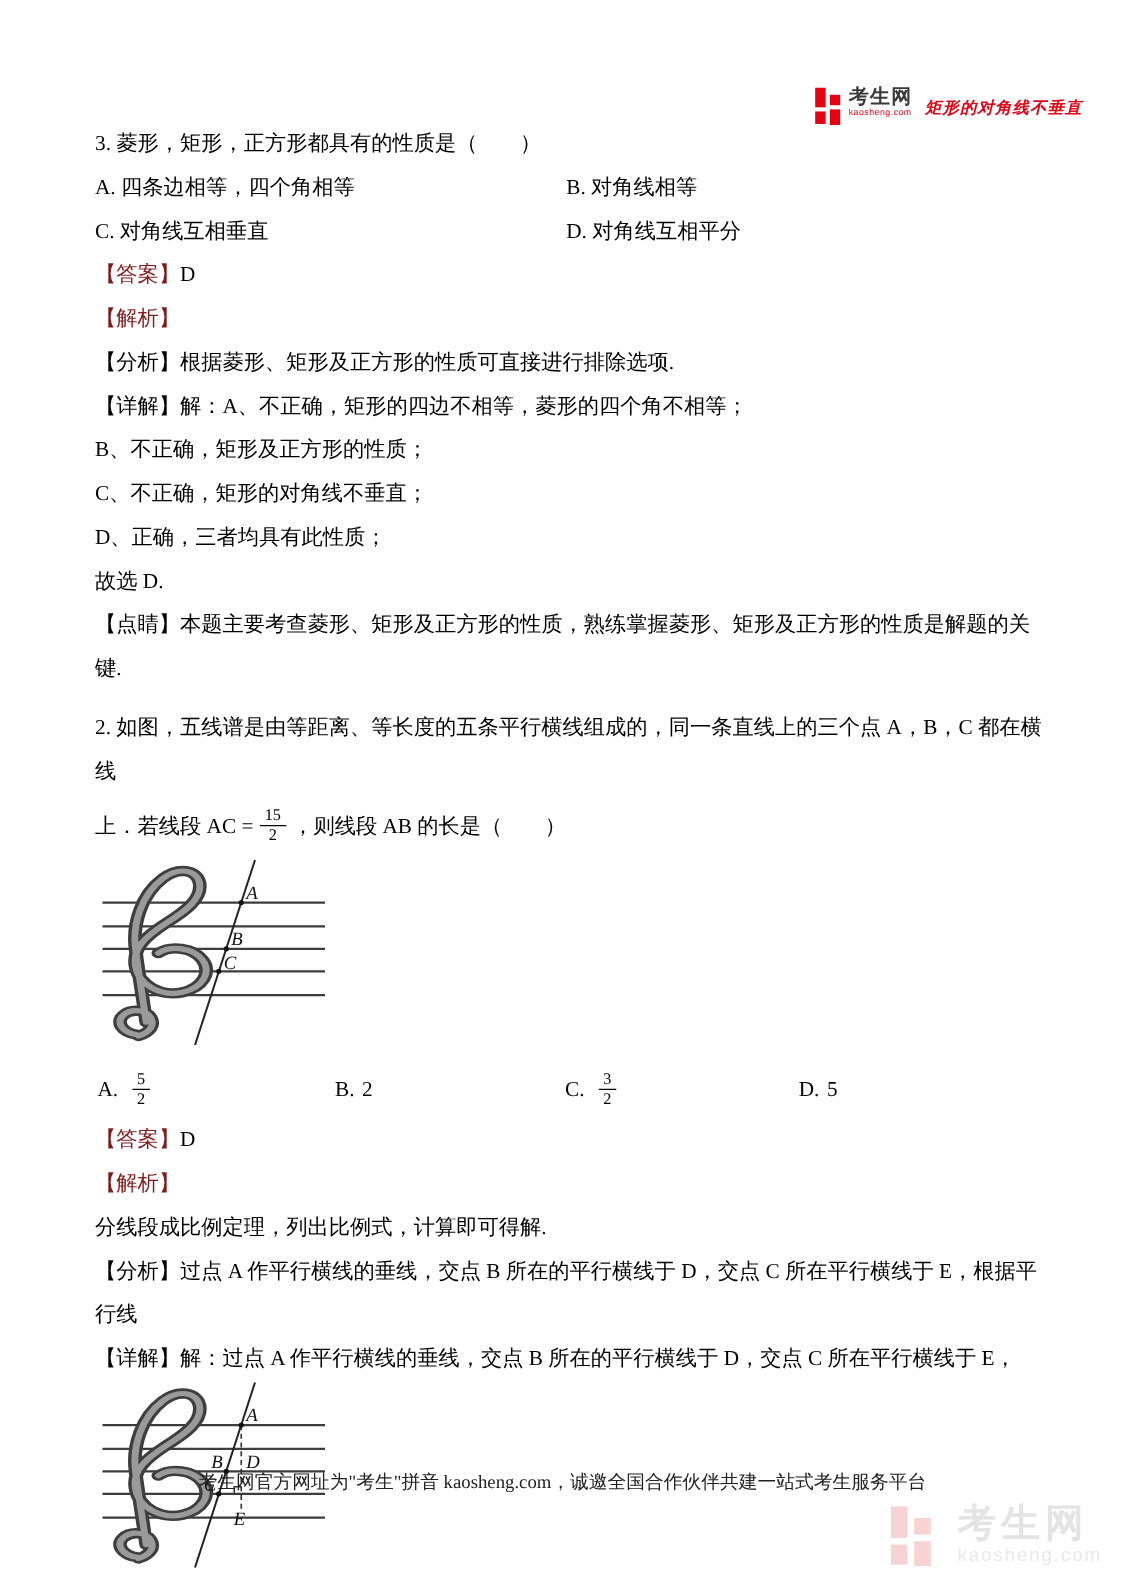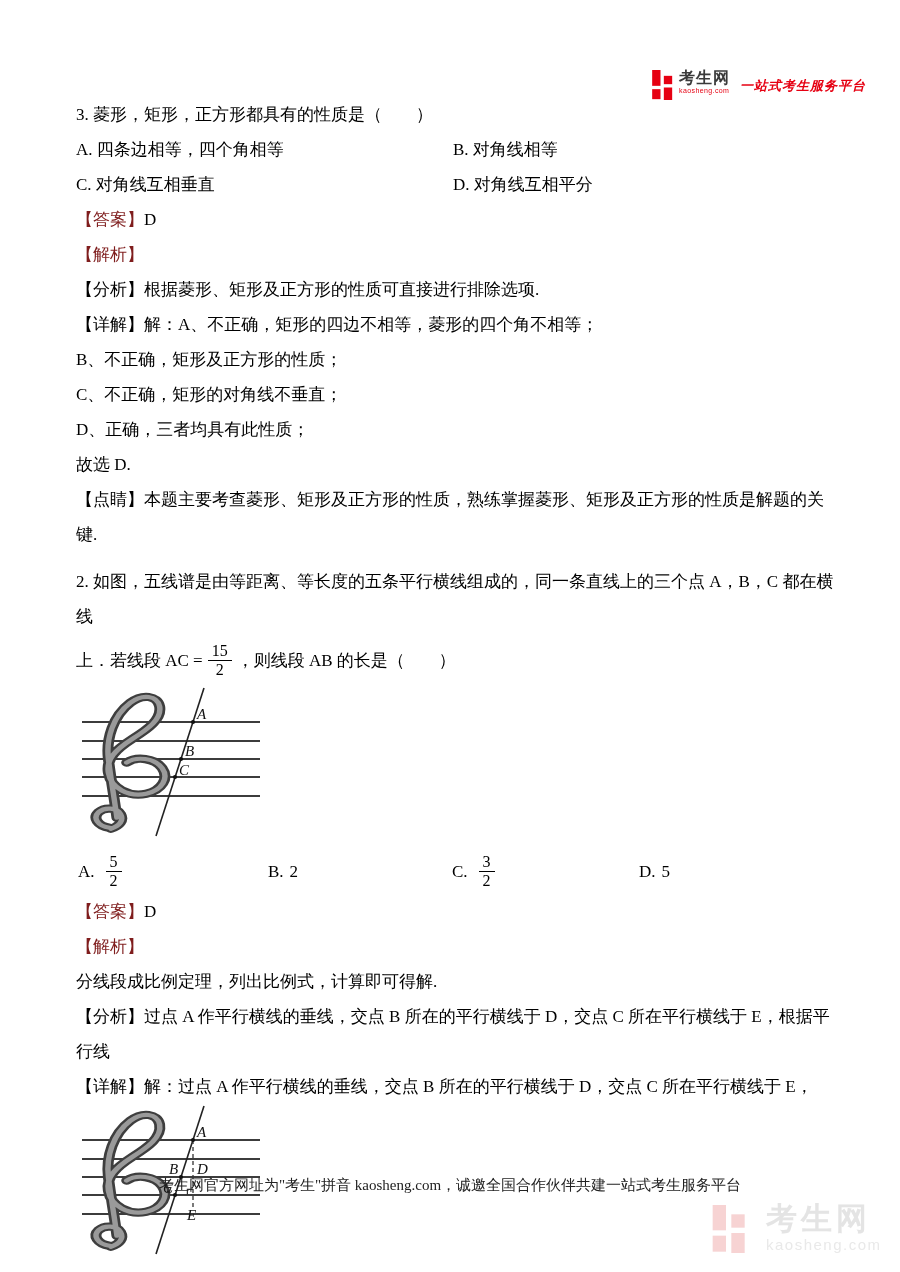--- a/index.html
+++ b/index.html
@@ -18,21 +18,21 @@
                 font-style:italic;font-size:13px;letter-spacing:1px;white-space:nowrap;}
 
   
   .content{position:absolute;left:76px;top:97px;width:762px;font-size:17px;line-height:35px;}
   .content p{margin:0;}
   .blue{color:#7f1d1d;}
   .row2{display:flex;}
   .row2 .c1{width:377px;flex:0 0 auto;}
 
   .fracline{display:flex;align-items:center;height:52px;}
-  .frac{display:inline-block;text-align:center;line-height:1.1;font-size:16px;margin:0 5px;}
+  .frac{display:inline-block;text-align:center;line-height:1.1;font-size:13px;margin:0 5px;}
   .frac .fn{display:block;border-bottom:1.3px solid #000;padding:0 4px;}
   .frac .fd{display:block;}
 
   .opt4{display:flex;align-items:center;height:46px;}
   .opt4 .cell{display:flex;align-items:center;flex:0 0 auto;}
   .opt4 .w1{width:190px;padding-left:2px;}
   .opt4 .w2{width:184px;}
   .opt4 .w3{width:187px;}
   .opt4 .lbl{margin-right:6px;}
 
@@ -60,21 +60,21 @@
     <svg class="logo-icon" viewBox="0 0 26 36">
       <rect x="0" y="0" width="10" height="19" fill="#e60012"></rect>
       <rect x="0" y="23" width="10" height="12" fill="#e60012"></rect>
       <rect x="14" y="7" width="10" height="10" fill="#e60012"></rect>
       <rect x="14" y="21" width="10" height="15" fill="#e60012"></rect>
     </svg>
     <div class="logo-text">
       <span class="logo-brand">考生网</span>
       <span class="logo-domain">kaosheng.com</span>
     </div>
-    <span class="logo-tagline">一站式考生服务平台</span>
+    <span class="logo-tagline">矩形的对角线不垂直</span>
   </div>
 
   <div class="content">
 
     <p>3. 菱形，矩形，正方形都具有的性质是（　　）</p>
     <div class="row2">
       <span class="c1">A. 四条边相等，四个角相等</span>
       <span>B. 对角线相等</span>
     </div>
     <div class="row2">

